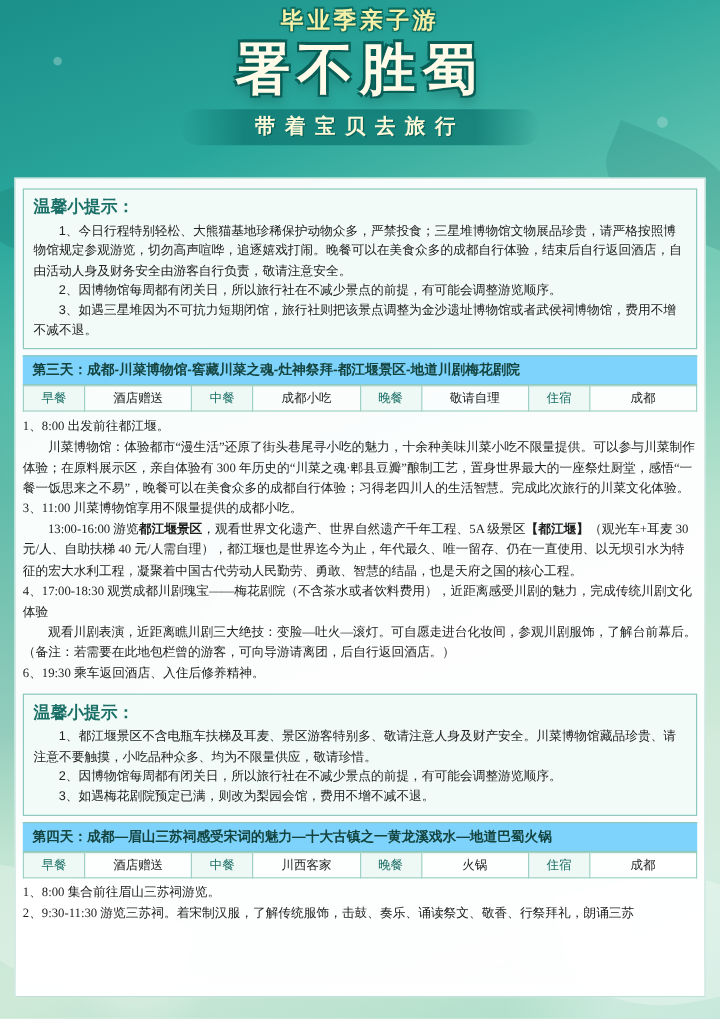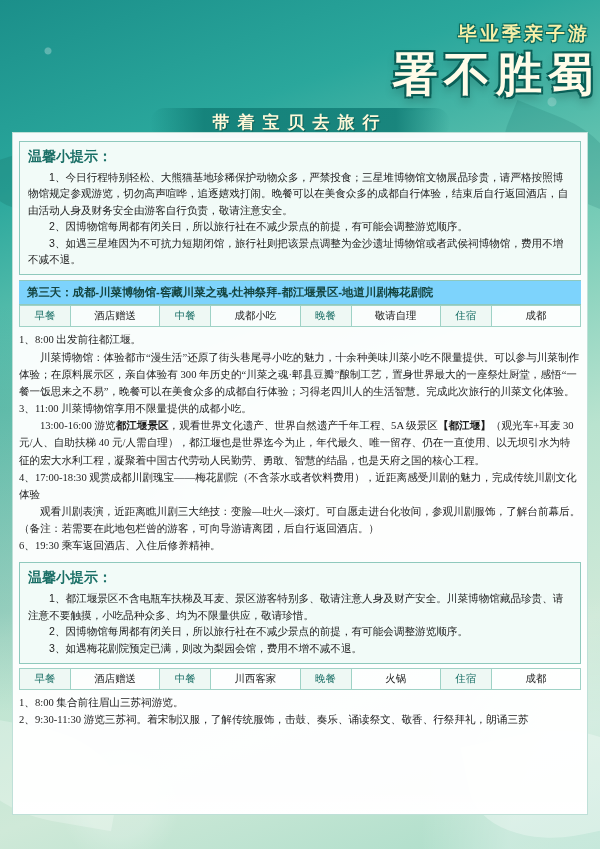--- a/index.html
+++ b/index.html
@@ -32,23 +32,23 @@
     pointer-events: none;
   }
   .leaf.l1 { width: 90px; height: 60px; left: -10px; top: 150px; transform: rotate(-18deg); }
   .leaf.l2 { width: 120px; height: 70px; right: -20px; top: 120px; transform: rotate(22deg); background: rgba(22,110,105,0.18); }
   .leaf.l3 { width: 150px; height: 90px; left: -30px; bottom: 30px; transform: rotate(10deg); background: rgba(255,255,255,0.25); }
   .leaf.l4 { width: 170px; height: 110px; right: -40px; bottom: 10px; transform: rotate(-12deg); background: rgba(255,255,255,0.30); }
 
   
   .header {
     position: relative;
-    height: 132px;
-    text-align: right;
-    padding-top: 20px;
+    height: 148px;
+    text-align: center;
+    padding-top: 3px;
     box-sizing: border-box;
   }
   .title-sub {
     display: inline-block;
     font-size: 19px;
     font-weight: bold;
     letter-spacing: 3px;
     color: #f7f0a8;
     text-shadow: 0 0 3px #0c6b5e, 1px 1px 0 #0c6b5e, -1px 1px 0 #0c6b5e, 1px -1px 0 #0c6b5e, -1px -1px 0 #0c6b5e;
     padding: 1px 10px;
@@ -219,20 +219,21 @@
     <p><span>6、19:30 乘车返回酒店、入住后修养精神。</span></p>
   </div>
 
   <div class="tip-block">
     <div class="tip-title">温馨小提示：</div>
     <p class="tip-line indent">1、都江堰景区不含电瓶车扶梯及耳麦、景区游客特别多、敬请注意人身及财产安全。川菜博物馆藏品珍贵、请注意不要触摸，小吃品种众多、均为不限量供应，敬请珍惜。</p>
     <p class="tip-line indent">2、因博物馆每周都有闭关日，所以旅行社在不减少景点的前提，有可能会调整游览顺序。</p>
     <p class="tip-line indent">3、如遇梅花剧院预定已满，则改为梨园会馆，费用不增不减不退。</p>
   </div>
 
+  <div class="day-header">第四天：成都—眉山三苏祠感受宋词的魅力—十大古镇之一黄龙溪戏水—地道巴蜀火锅</div>
   <table class="meals">
     <tbody>
         <tr>
       <td class="lbl">早餐</td>
       <td>酒店赠送</td>
       <td class="lbl">中餐</td>
       <td>川西客家</td>
       <td class="lbl">晚餐</td>
       <td>火锅</td>
       <td class="lbl">住宿</td>

